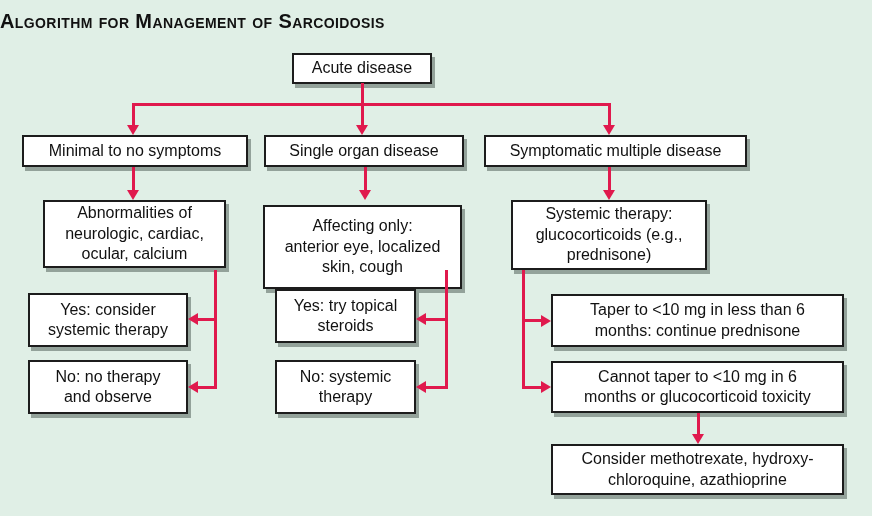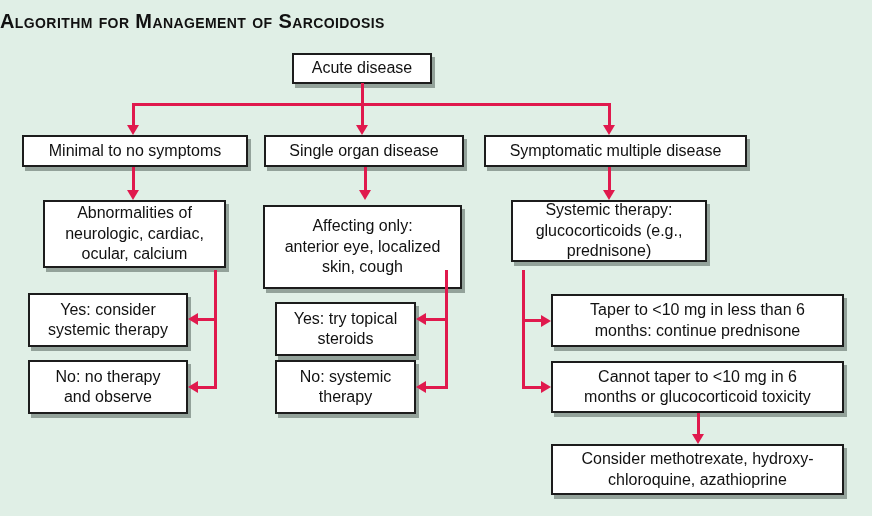--- a/index.html
+++ b/index.html
@@ -46,24 +46,24 @@
     white-space:pre-line;
     padding:2px 4px;
   }
   
   #node-acute        {left:292px;top:53px; width:140px;height:31px;}
   #node-minimal      {left:22px; top:135px;width:226px;height:32px;}
   #node-single       {left:264px;top:135px;width:200px;height:32px;}
   #node-symptomatic  {left:484px;top:135px;width:263px;height:32px;}
   #node-abnormalities{left:43px; top:200px;width:183px;height:68px;}
   #node-affecting    {left:263px;top:205px;width:199px;height:84px;}
-  #node-systemic     {left:511px;top:200px;width:196px;height:62px;}
+  #node-systemic     {left:511px;top:200px;width:196px;height:70px;}
   #node-yes-consider {left:28px; top:293px;width:160px;height:54px;}
   #node-no-observe   {left:28px; top:360px;width:160px;height:54px;}
-  #node-yes-topical  {left:275px;top:302px;width:141px;height:54px;}
+  #node-yes-topical  {left:275px;top:289px;width:141px;height:54px;}
   #node-no-systemic  {left:275px;top:360px;width:141px;height:54px;}
   #node-taper        {left:551px;top:294px;width:293px;height:53px;}
   #node-cannot       {left:551px;top:361px;width:293px;height:52px;}
   #node-consider     {left:551px;top:444px;width:293px;height:51px;}
   
   .ln{position:absolute;background:var(--arrow);}
   .ah{position:absolute;width:0;height:0;}
   .ah.down {border-left:6px solid transparent;border-right:6px solid transparent;border-top:10px solid var(--arrow);}
   .ah.left {border-top:6px solid transparent;border-bottom:6px solid transparent;border-right:10px solid var(--arrow);}
   .ah.right{border-top:6px solid transparent;border-bottom:6px solid transparent;border-left:10px solid var(--arrow);}

